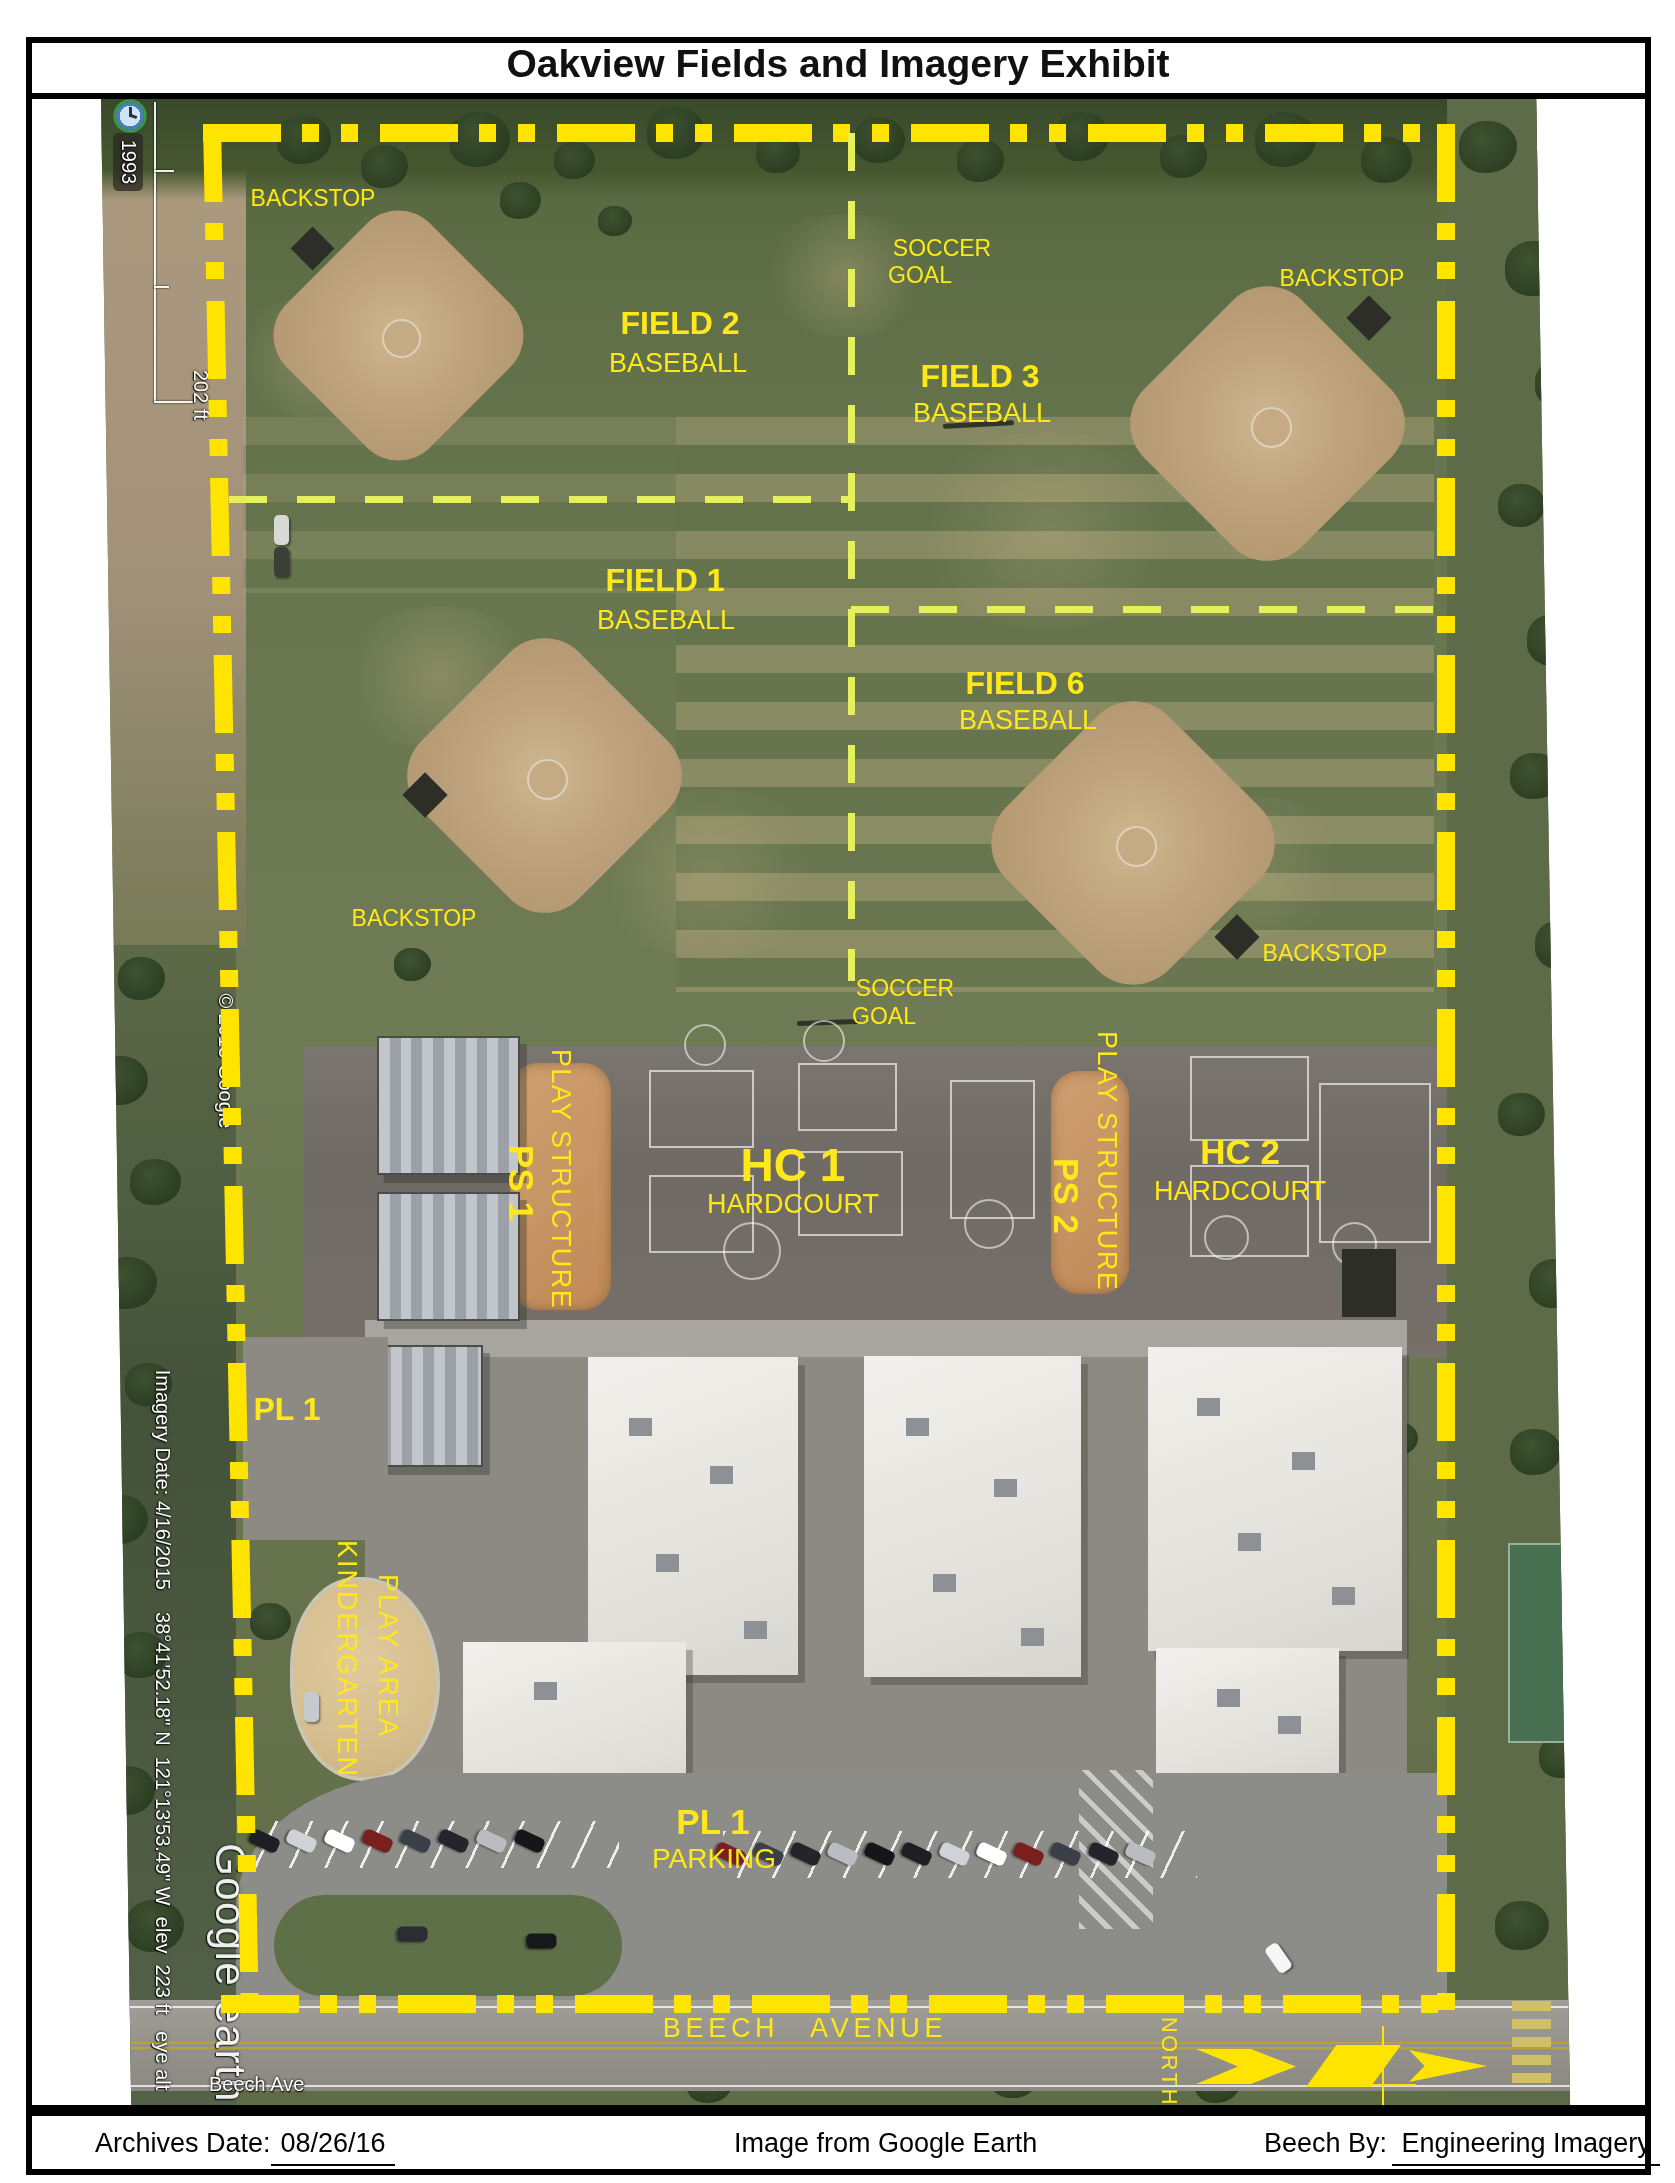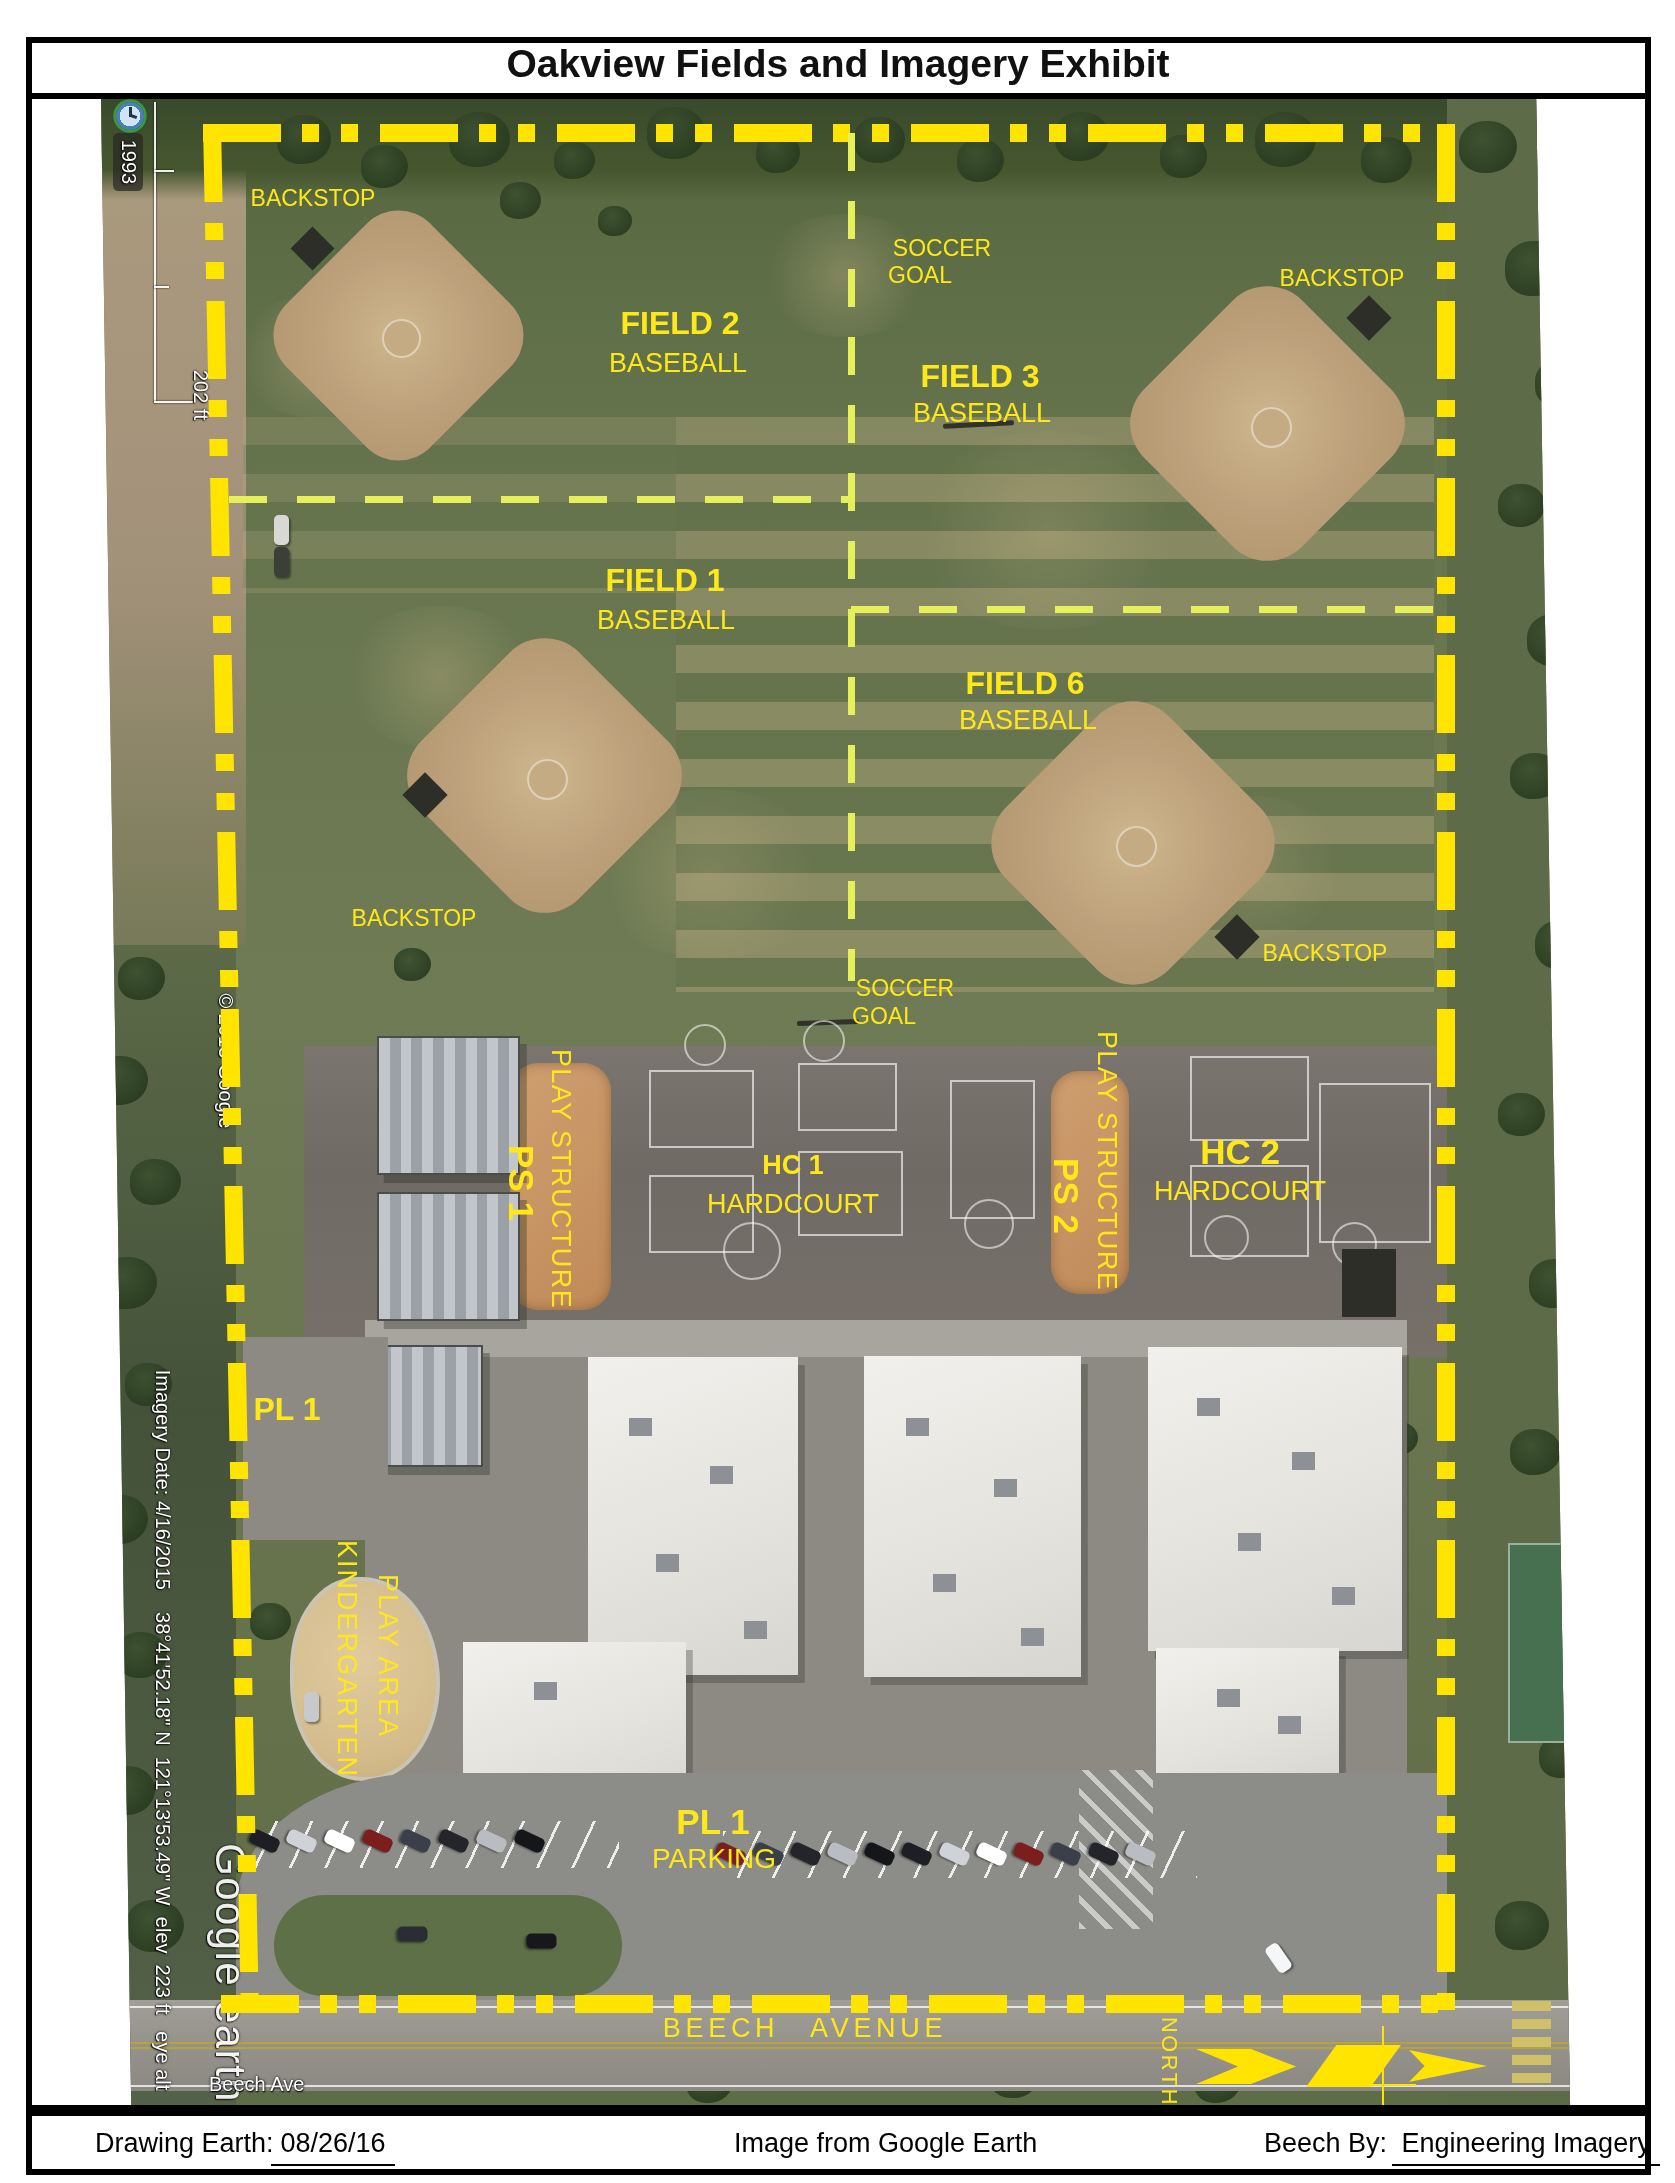--- a/index.html
+++ b/index.html
@@ -311,34 +311,34 @@
     <div class="lab" style="left: 665px; top: 580px; font-size: 32px; font-weight: bold;">FIELD 1</div>
     <div class="lab" style="left: 666px; top: 620px; font-size: 27px;">BASEBALL</div>
     <div class="lab" style="left: 1025px; top: 683px; font-size: 32px; font-weight: bold;">FIELD 6</div>
     <div class="lab" style="left: 1028px; top: 720px; font-size: 27px;">BASEBALL</div>
     <div class="lab" style="left: 414px; top: 918px; font-size: 23px;">BACKSTOP</div>
     <div class="lab" style="left: 1325px; top: 953px; font-size: 23px;">BACKSTOP</div>
     <div class="lab" style="left: 905px; top: 988px; font-size: 23px;">SOCCER</div>
     <div class="lab" style="left: 884px; top: 1016px; font-size: 23px;">GOAL</div>
     <div class="lab v" style="left: 521px; top: 1183px; font-size: 35px; font-weight: bold;">PS 1</div>
     <div class="lab v" style="left: 560px; top: 1179px; font-size: 27px; letter-spacing: 1.4px;">PLAY STRUCTURE</div>
-    <div class="lab" style="left: 793px; top: 1165px; font-size: 27px; font-weight: bold;">HC 1</div>
+    <div class="lab" style="left: 793px; top: 1165px; font-size: 46px; font-weight: bold;">HC 1</div>
     <div class="lab" style="left: 793px; top: 1204px; font-size: 27px;">HARDCOURT</div>
     <div class="lab v" style="left: 1066px; top: 1196px; font-size: 35px; font-weight: bold;">PS 2</div>
     <div class="lab v" style="left: 1106px; top: 1161px; font-size: 27px; letter-spacing: 1.4px;">PLAY STRUCTURE</div>
     <div class="lab" style="left: 1240px; top: 1151px; font-size: 35px; font-weight: bold;">HC 2</div>
     <div class="lab" style="left: 1240px; top: 1191px; font-size: 27px;">HARDCOURT</div>
     <div class="lab" style="left: 287px; top: 1409px; font-size: 32px; font-weight: bold;">PL 1</div>
     <div class="lab v" style="left: 346px; top: 1659px; font-size: 27px; letter-spacing: 2px;">KINDERGARTEN</div>
     <div class="lab v" style="left: 387px; top: 1656px; font-size: 27px; letter-spacing: 2px;">PLAY AREA</div>
     <div class="lab" style="left: 713px; top: 1821px; font-size: 35px; font-weight: bold;">PL 1</div>
     <div class="lab" style="left: 714px; top: 1859px; font-size: 28px;">PARKING</div>
     <div class="lab" style="left: 805px; top: 2028px; font-size: 27px; letter-spacing: 4.7px; word-spacing: 20px;">BEECH AVENUE</div>
     <div class="lab v" style="left: 1169px; top: 2062px; font-size: 21.7px; letter-spacing: 2.7px;">NORTH</div>
   </div>
 
 <div class="frame" style="left:32px;top:2105px;width:1613px;height:10.8px;"></div>
-<div class="ftext" style="left:95px;top:2128px;">Drawing Earth:</div>
+<div class="ftext" style="left:95px;top:2128px;">Archives Date:</div>
 <div class="ftext uline" style="left:271px;top:2128px;">08/26/16</div>
 <div class="ftext" style="left:734px;top:2128px;">Image from Google Earth</div>
 <div class="ftext" style="left:1264px;top:2128px;">Beech By:</div>
 <div class="ftext uline" style="left:1392px;top:2128px;">Engineering Imagery</div>
 
 
 </body></html>

